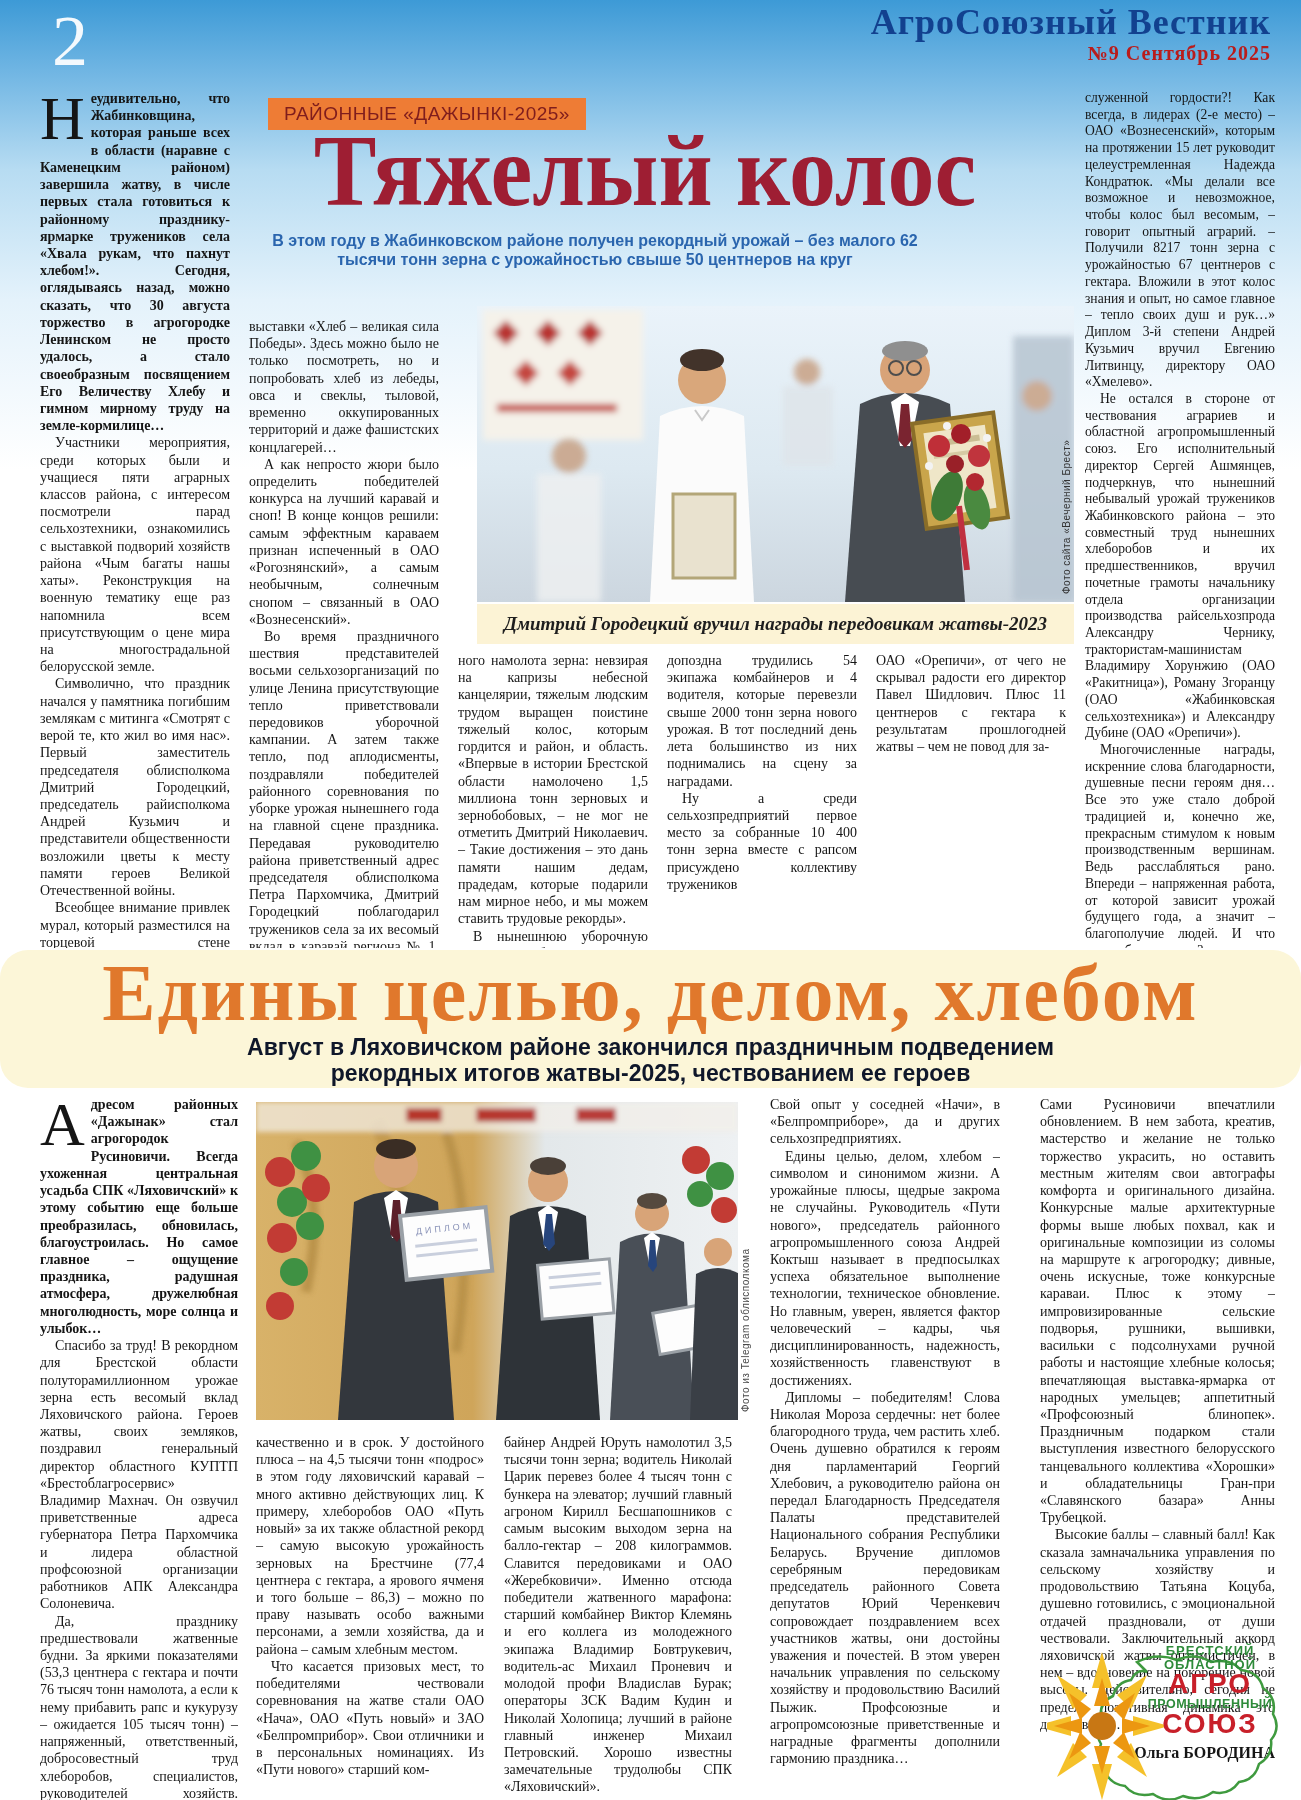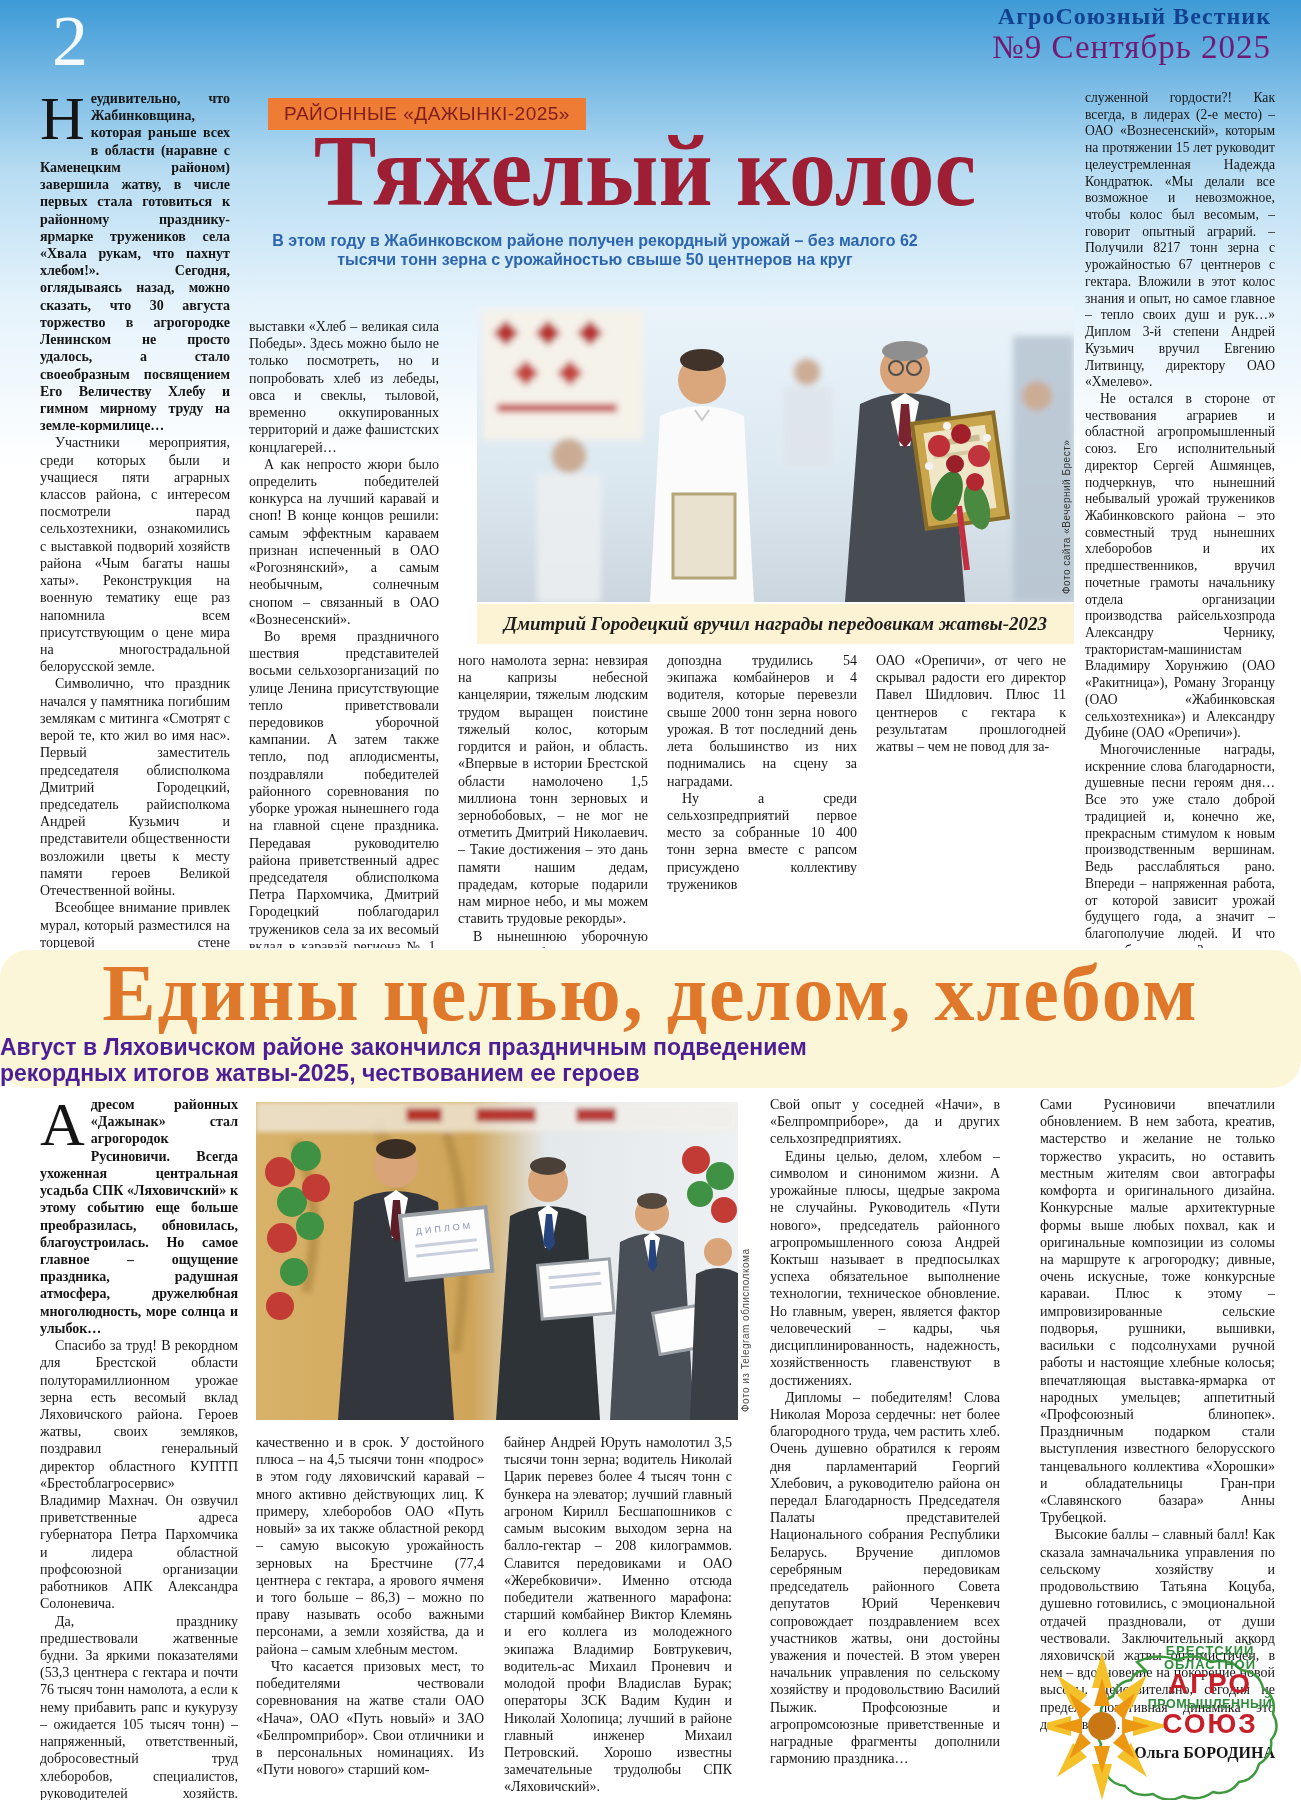--- a/index.html
+++ b/index.html
@@ -9,22 +9,22 @@
   }
   .top-zone {
     position:absolute; left:0; top:0; width:1301px; height:955px;
     background:linear-gradient(180deg,#3d9ad6 0px,#6fb5e3 70px,#b7dcf2 170px,#e4f2fb 300px,#ffffff 470px);
   }
   .page-num {
     position:absolute; left:52px; top:0px; font-size:72px; color:#f4f9fd;
     font-family:"Liberation Serif", serif; z-index:2;
   }
   .masthead { position:absolute; right:30px; top:4px; text-align:right; z-index:2; }
-  .masthead-title { font-size:24px; font-weight:bold; color:#12418f; letter-spacing:1px; line-height:1.05; }
-  .masthead-issue { font-size:33px; font-weight:normal; color:#701a75; letter-spacing:1px; }
+  .masthead-title { font-size:36px; font-weight:bold; color:#12418f; letter-spacing:1px; line-height:1.05; }
+  .masthead-issue { font-size:20px; font-weight:bold; color:#b91c1c; letter-spacing:1px; }
 
   .a1 { position:absolute; left:40px; top:90px; width:1235px; height:860px; z-index:1; }
   .col { position:absolute; text-align:justify; font-size:14px; line-height:1.23; overflow:hidden; }
   .col p { margin:0; text-indent:15px; }
   .col p.lead { text-indent:0; font-weight:bold; }
   .dropcap { float:left; font-size:62px; line-height:52px; padding:2px 6px 0 0; font-weight:normal; }
   .a1-c1 { left:0px;    top:0px;   width:190px; height:858px; }
   .a1-c2 { left:209px;  top:228px; width:190px; height:630px; }
   .a1-c3 { left:418px;  top:562px; width:190px; height:296px; }
   .a1-c4 { left:627px;  top:562px; width:190px; height:296px; }
@@ -59,22 +59,22 @@
   }
   .credit1 { position:absolute; right:2px; top:8px; height:280px; display:flex; align-items:center; }
   .byline { font-weight:bold; text-align:right; font-size:16px; margin-top:10px; text-indent:0; }
 
   .band2 { position:absolute; left:0; top:950px; width:1301px; height:138px; background:#fcf6d8; z-index:1;border-radius:28px; }
   .headline2 {
     margin:0; padding-top:2px; text-align:center; font-family:"Liberation Serif", serif;
     font-weight:bold; font-size:80px; line-height:82px; color:#e0782c; letter-spacing:2px;
   }
   .subtitle2 {
-    font-family:"Liberation Sans", sans-serif; font-weight:bold;
-    font-size:23px; line-height:1.15; color:#4c1d95;
+    text-align:center; font-family:"Liberation Sans", sans-serif; font-weight:bold;
+    font-size:23px; line-height:1.15; color:#0f172a;
   }
   .a2 { position:absolute; left:40px; top:1092px; width:1235px; height:708px; z-index:1; }
   .a2-c1 { left:0px;    top:4px;   width:198px; height:704px; }
   .photo2 { position:absolute; left:216px; top:10px; width:482px; height:318px; overflow:hidden; }
   .credit2 { position:absolute; left:700px; top:20px; height:300px; display:flex; align-items:center; color:#4a4a4a; }
   .a2-c2 { left:216px;  top:342px; width:228px; height:366px; }
   .a2-c3 { left:464px;  top:342px; width:228px; height:366px; }
   .a2-c4 { left:730px;  top:4px;   width:230px; height:704px; }
   .a2-c5 { left:1000px; top:4px;   width:235px; height:704px; }
 

